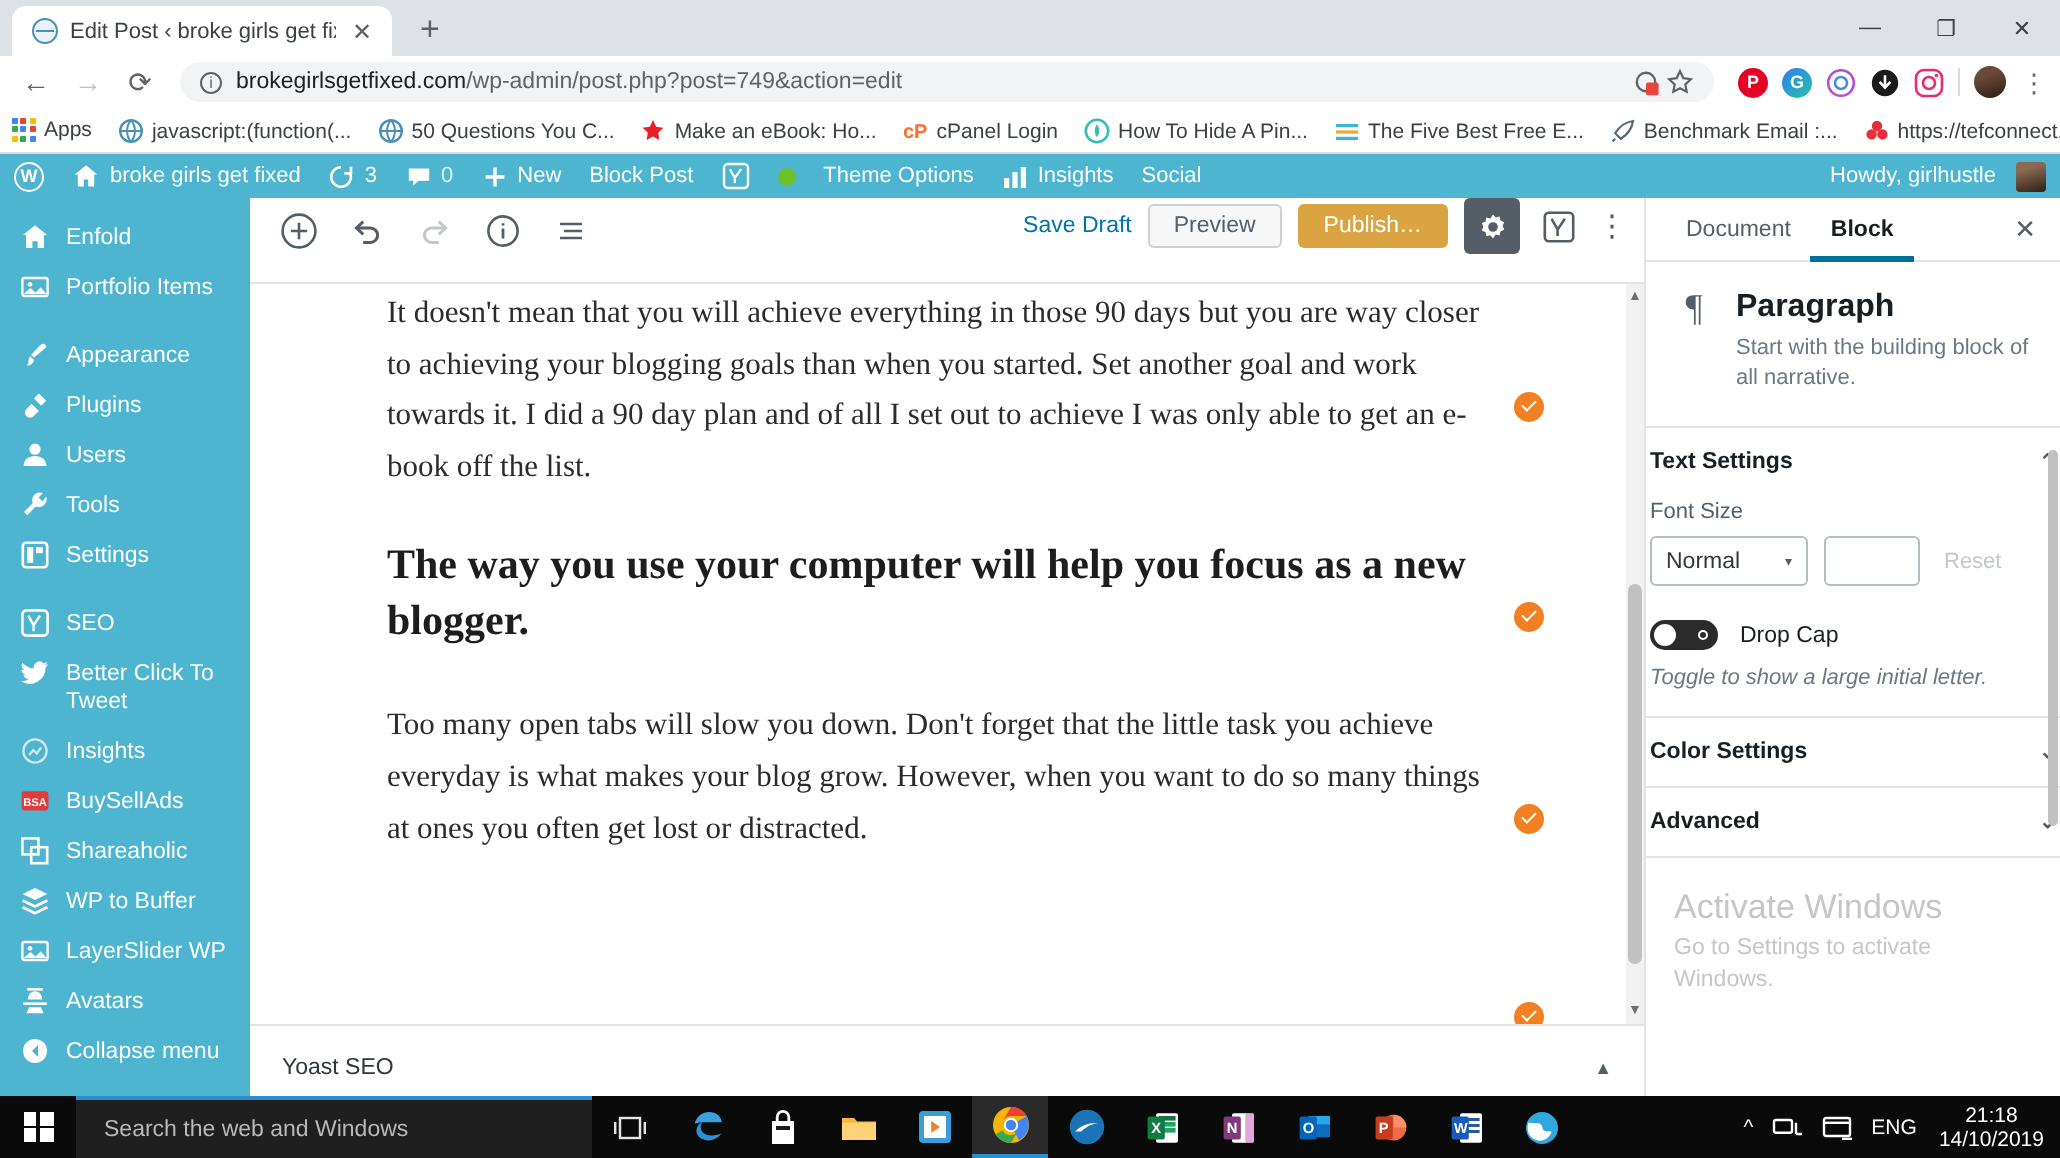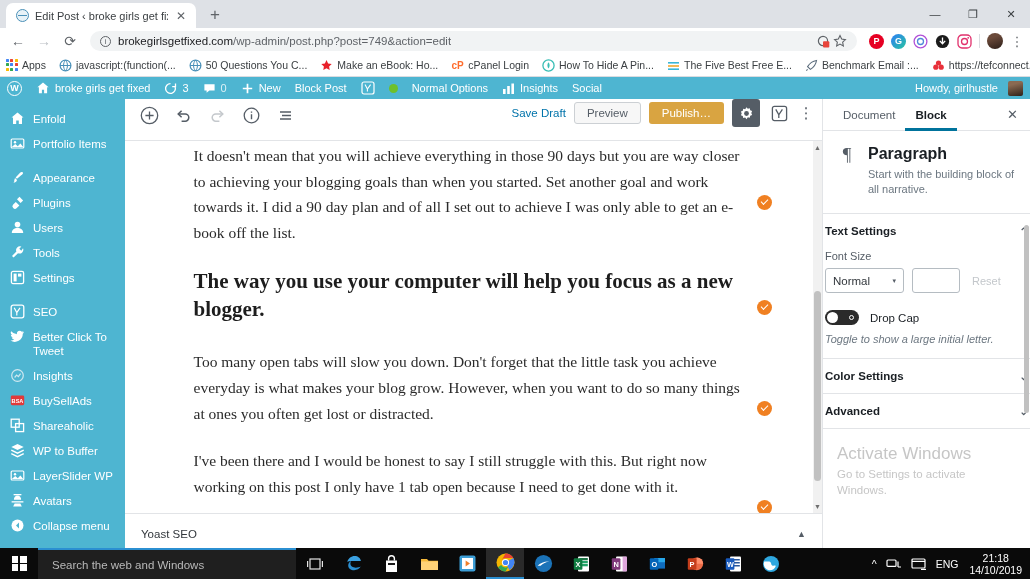--- a/index.html
+++ b/index.html
@@ -86,21 +86,21 @@
     width: 16px; height: 16px; border-radius: 50%;
     background: linear-gradient(160deg,#6b4a3a 30%,#2a1d17 100%);
   }
   .kebab { color: #5f6368; font-size: 13px; width: 14px; text-align: center; }
 
   .bookmarks {
     height: 23px; background: #fff; border-bottom: 1px solid #dadce0;
     display: flex; align-items: center; padding: 0 6px; gap: 13px;
     font-size: 10.5px; color: #3c4043; white-space: nowrap; overflow: hidden;
   }
-  .bm { display: flex; align-items: flex-start; gap: 4px; }
+  .bm { display: flex; align-items: flex-end; gap: 4px; }
   .bm-ico { width: 13px; height: 13px; flex: 0 0 auto; display: block; }
   .apps-grid {
     width: 12px; height: 12px;
     display: grid; grid-template-columns: repeat(3, 3px);
     grid-template-rows: repeat(3, 3px); gap: 1.3px;
   }
   .apps-grid i { display: block; width: 3px; height: 3px; border-radius: .5px; }
 
   
   .wp-adminbar {
@@ -508,21 +508,21 @@
     <div class="ab-item">
       <svg width="14" height="14" viewBox="0 0 14 14">
           <rect x="1" y="1" width="12" height="12" rx="2" fill="none" stroke="#fff" stroke-width="1.2"></rect>
           <path d="M4 3.6l2.4 4.4L9.6 3.6M6.4 8v2.6" stroke="#fff" stroke-width="1.1" fill="none"></path>
         </svg>
     </div>
     <div class="ab-item">
       <span class="green-dot"></span>
     </div>
     <div class="ab-item">
-      <span>Normal Options</span>
+      <span>Theme Options</span>
     </div>
     <div class="ab-item">
       <svg width="13" height="13" viewBox="0 0 13 13">
           <rect x="1" y="7" width="2.6" height="5" fill="#fff"></rect>
           <rect x="5.2" y="4" width="2.6" height="8" fill="#fff"></rect>
           <rect x="9.4" y="1.5" width="2.6" height="10.5" fill="#fff"></rect>
         </svg>
       <span>Insights</span>
     </div>
     <div class="ab-item">
@@ -719,21 +719,20 @@
             </p>
             <h2>
               <span>The way you use your computer will help you focus as a new blogger.</span>
               <span class="gcheck" style="top:33px"></span>
             </h2>
             <p>
               <span>Too many open tabs will slow you down. Don't forget that the little task you achieve everyday is what makes your blog grow. However, when you want to do so many things at ones you often get lost or distracted.</span>
               <span class="gcheck" style="top:52px"></span>
             </p>
             <p>
-              <span>I've been there and I would be honest to say I still struggle with this. But right now working on this post I only have 1 tab open because I need to get done with it.</span>
               <span class="gcheck" style="top:52px"></span>
             </p>
           </div>
         </div>
         <div class="scroll-track">
           <div class="scroll-arrow" style="top:2px">▲</div>
           <div class="scroll-thumb"></div>
           <div class="scroll-arrow" style="bottom:2px">▼</div>
         </div>
       </div>

